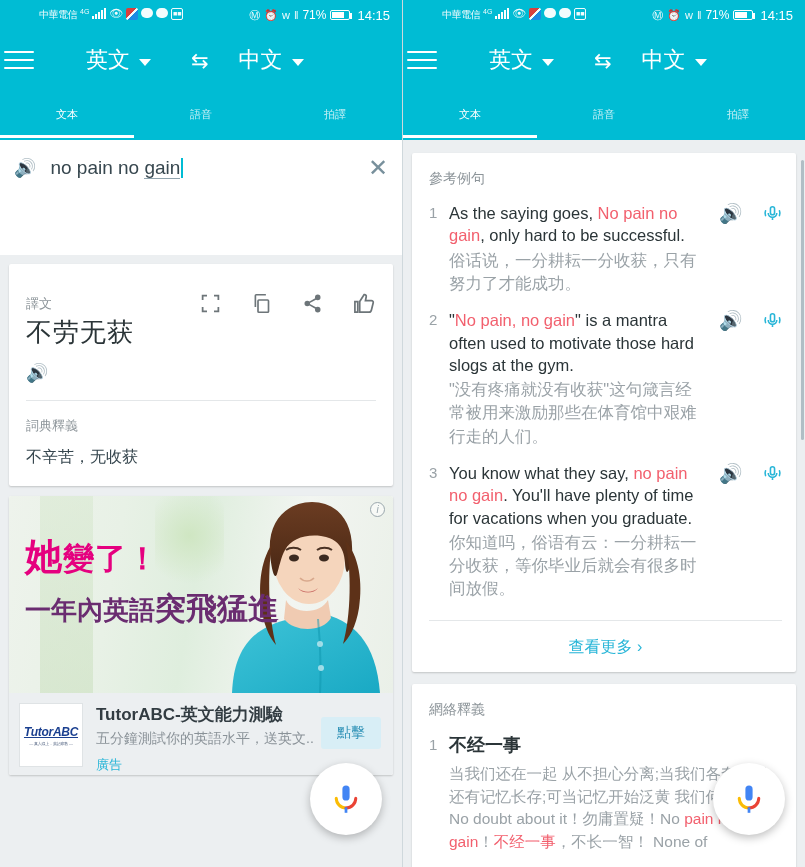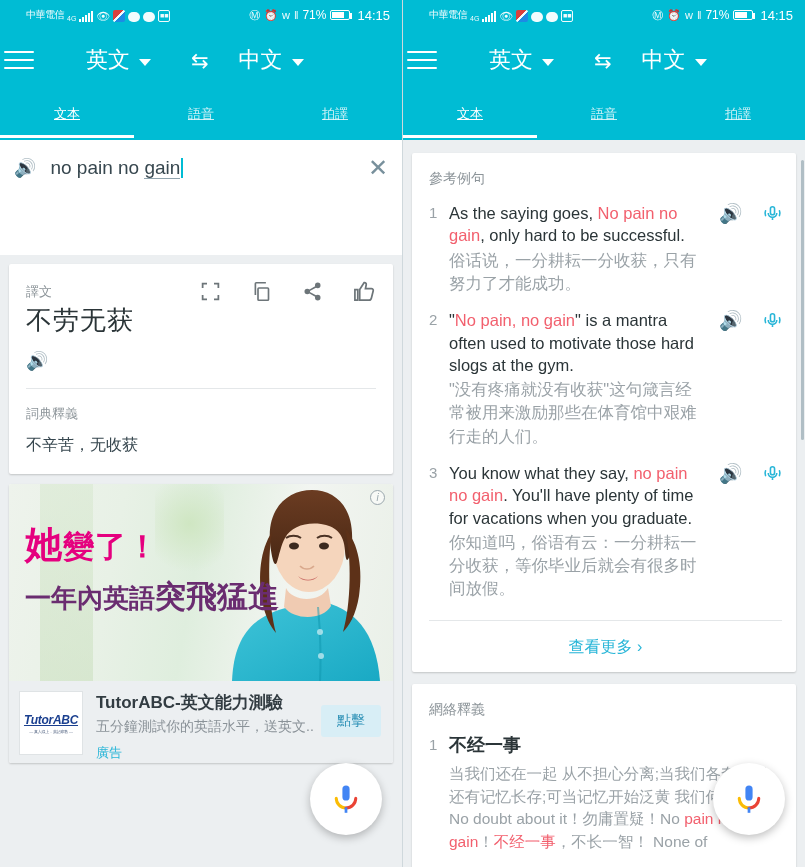--- a/index.html
+++ b/index.html
@@ -17,21 +17,21 @@
     overflow: hidden;
   }
   .panel.right { width: 403px; border-left: 1px solid #cfd8dc; }
 
   
   .statusbar {
     height: 30px; background: #00bcd4; color: #ffffff;
     display: flex; align-items: center; padding: 0 8px;
     font-size: 11px;
   }
-  .sb-left { display: flex; align-items: flex-end; gap: 3px; margin-left: 18px; }
+  .sb-left { display: flex; align-items: flex-start; gap: 3px; margin-left: 31px; }
   .sb-right { display: flex; align-items: center; gap: 4px; margin-left: auto; margin-right: 4px; }
   .carrier { font-size: 10px; letter-spacing: -0.5px; opacity: .95; }
   .sb-ico { font-size: 11px; line-height: 1; opacity: .95; }
   .sb-ico.boxed {
     display:inline-block; width:12px; height:12px; border:1px solid #fff;
     border-radius:2px; font-size:7px; text-align:center; line-height:10px;
   }
   .sb-ico.appicon {
     display:inline-block; width:12px; height:12px; border-radius:2px;
     background: linear-gradient(135deg,#e53935 0%,#e53935 45%,#fff 45%,#fff 55%,#1e88e5 55%);
@@ -67,22 +67,22 @@
   }
   .lang.src { margin-left: 52px; }
   .lang.tgt { margin-left: 30px; }
   .caret {
     width:0; height:0; border-left:6px solid transparent; border-right:6px solid transparent;
     border-top:7px solid #fff; display:inline-block; margin-top:4px;
   }
   .swap { margin-left: 40px; color:#fff; font-size: 21px; cursor:pointer; line-height:1; }
   .tabs { display:flex; height:48px; align-items:center; }
   .tab {
-    flex:1; text-align:center; color:rgba(255,255,255,.78); font-size:13px; cursor:pointer;
-    position:relative; height:100%; display:flex; align-items:center; justify-content:center;text-decoration:underline;
+    flex:1; text-align:center; color:rgba(255,255,255,.78); font-size:11px; cursor:pointer;
+    position:relative; height:100%; display:flex; align-items:center; justify-content:center;
   }
   .tab.active { color:#ffffff; }
   .tab.active::after {
     content:""; position:absolute; left:0; right:0; bottom:0; height:3px; background:#ffffff;
   }
 
   
   .input-card {
     background:#fff; min-height: 115px; padding: 16px 14px 10px 14px;
     display:flex; align-items:flex-start; position:relative;
@@ -100,21 +100,21 @@
   .clear-x {
     color:#78909c; font-size:24px; line-height:1; cursor:pointer; margin-top:0px;
     font-weight:300;
   }
 
   
   .card {
     background:#fff; margin: 9px 9px 0 9px; border-radius:2px;
     box-shadow: 0 1px 2px rgba(0,0,0,.18);
   }
-  .card-pad { padding: 16px 17px 18px 17px; }
+  .card-pad { padding: 28px 17px 18px 17px; }
   .card-head { display:flex; align-items:center; }
   .card-label { font-size:13px; color:#8c9499; }
   .head-icons { display:flex; align-items:center; gap:30px; margin-left:auto; color:#6d7579; }
   .hi { cursor:pointer; display:flex; align-items:center; justify-content:center; }
   .trans-text { font-size:26px; color:#2b3538; letter-spacing:1px; }
   .trans-spk { color:#29b6d8; font-size:18px; margin-top:14px; line-height:1; }
   .divider { height:1px; background:#e4e7e9; margin: 18px 0 0 0; }
   .dict-label { font-size:13px; color:#8c9499; margin-top:16px; }
   .dict-text { font-size:16px; color:#37474f; margin-top:12px; }
 

